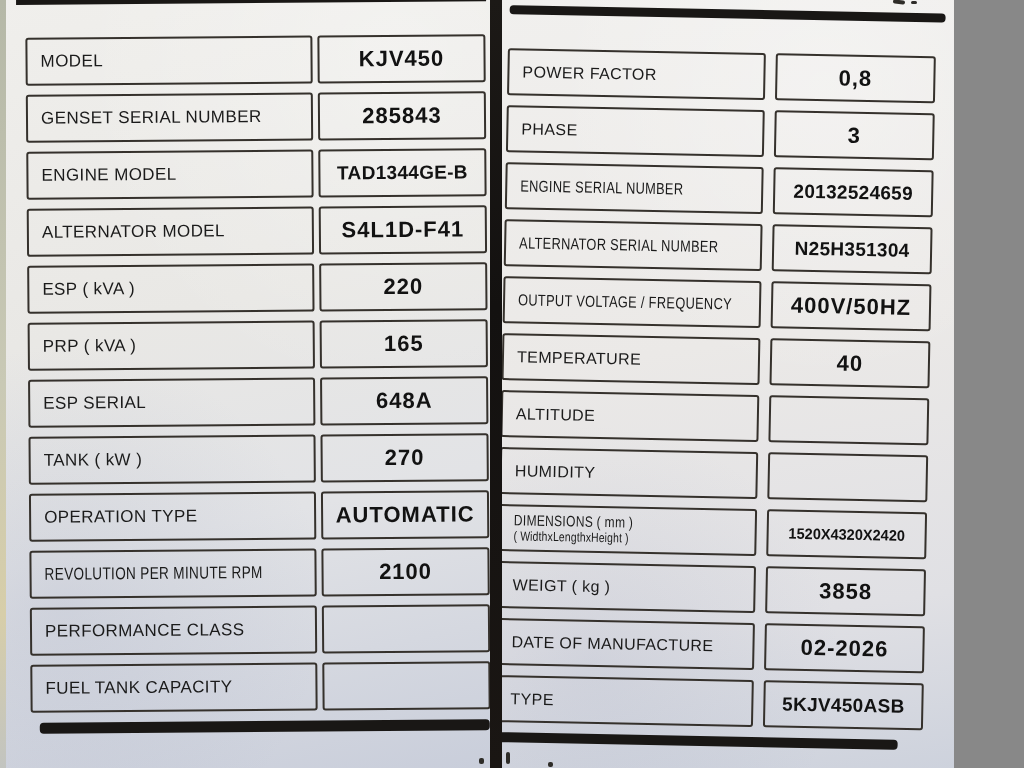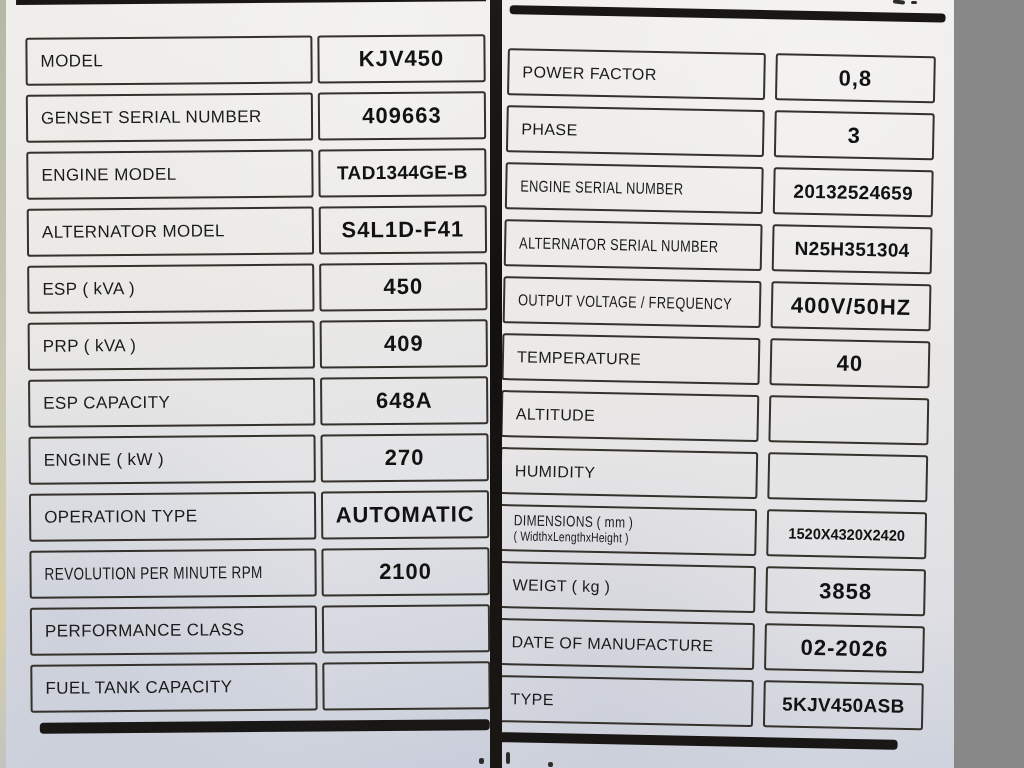--- a/index.html
+++ b/index.html
@@ -89,21 +89,21 @@
             </div>
             <div class="cell value-box">
               <span class="val-txt v-lg">KJV450</span>
             </div>
           </div>
           <div class="row">
             <div class="cell label-box">
               <span class="label-txt">GENSET SERIAL NUMBER</span>
             </div>
             <div class="cell value-box">
-              <span class="val-txt v-lg">409663</span>
+              <span class="val-txt v-lg">285843</span>
             </div>
           </div>
           <div class="row">
             <div class="cell label-box">
               <span class="label-txt">ENGINE MODEL</span>
             </div>
             <div class="cell value-box">
               <span class="val-txt v-md">TAD1344GE-B</span>
             </div>
           </div>
@@ -113,42 +113,42 @@
             </div>
             <div class="cell value-box">
               <span class="val-txt v-lg">S4L1D-F41</span>
             </div>
           </div>
           <div class="row">
             <div class="cell label-box">
               <span class="label-txt">ESP ( kVA )</span>
             </div>
             <div class="cell value-box">
-              <span class="val-txt v-lg">450</span>
+              <span class="val-txt v-lg">220</span>
             </div>
           </div>
           <div class="row">
             <div class="cell label-box">
               <span class="label-txt">PRP ( kVA )</span>
             </div>
             <div class="cell value-box">
-              <span class="val-txt v-lg">409</span>
-            </div>
-          </div>
-          <div class="row">
-            <div class="cell label-box">
-              <span class="label-txt">ESP CAPACITY</span>
+              <span class="val-txt v-lg">165</span>
+            </div>
+          </div>
+          <div class="row">
+            <div class="cell label-box">
+              <span class="label-txt">ESP SERIAL</span>
             </div>
             <div class="cell value-box">
               <span class="val-txt v-lg">648A</span>
             </div>
           </div>
           <div class="row">
             <div class="cell label-box">
-              <span class="label-txt">ENGINE ( kW )</span>
+              <span class="label-txt">TANK ( kW )</span>
             </div>
             <div class="cell value-box">
               <span class="val-txt v-lg">270</span>
             </div>
           </div>
           <div class="row">
             <div class="cell label-box">
               <span class="label-txt">OPERATION TYPE</span>
             </div>
             <div class="cell value-box">

